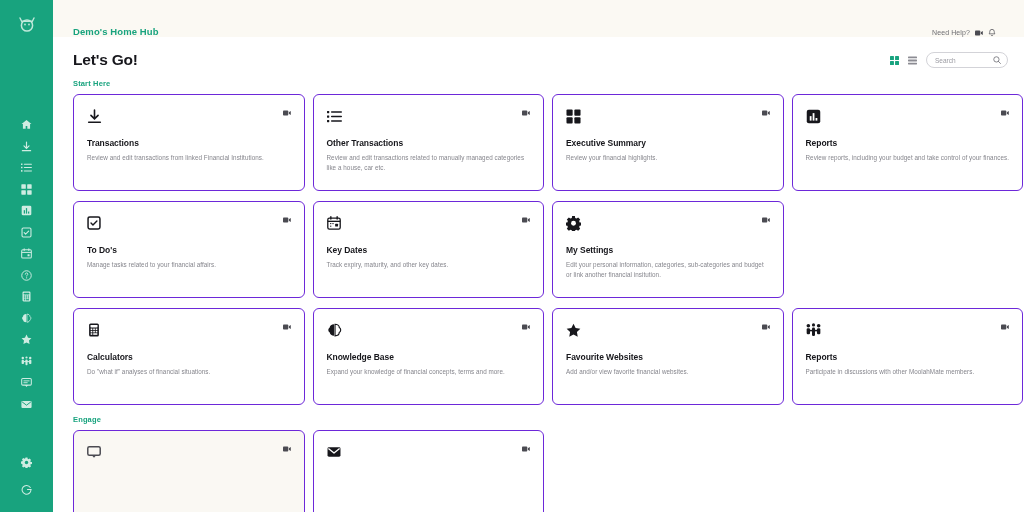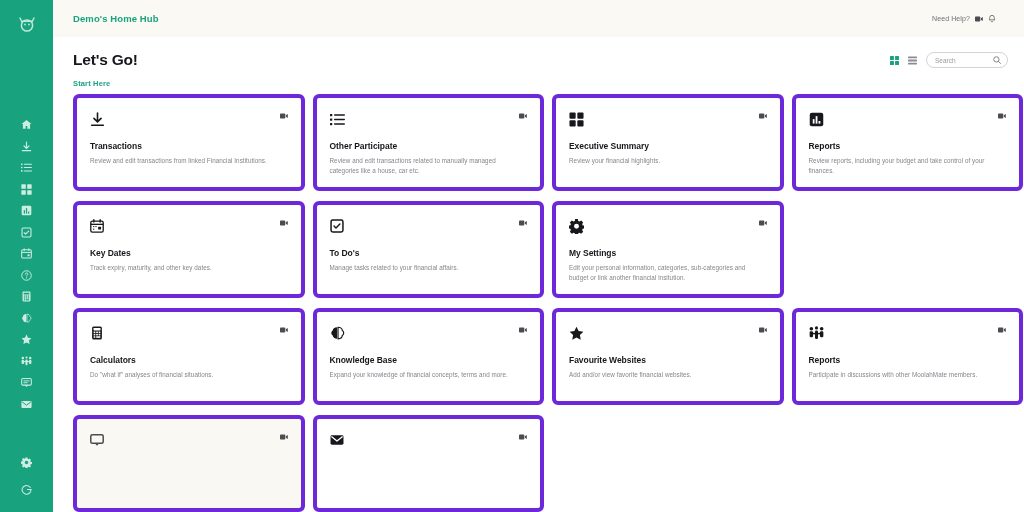--- a/index.html
+++ b/index.html
@@ -47,21 +47,21 @@
     display: flex; flex-direction: column;
     background: #ffffff;
     overflow: hidden;
     position: relative;
   }
 
   
   .topbar {
     height: 37px; flex: 0 0 37px;
     background: #fbf9f3;
-    display: flex; align-items: center;
+    display: flex; align-items: flex-end;
     padding: 0 28px 0 20px;
   }
   .topbar-title {
     font-size: 9.5px; font-weight: bold; color: #18a37e;
     letter-spacing: .1px;
   }
   .topbar-right {
     margin-left: auto; display: flex; align-items: center; gap: 5px;
   }
   .need-help {
@@ -107,21 +107,21 @@
     font-size: 7.5px; font-weight: bold; color: #18a37e;
     letter-spacing: .15px; margin-bottom: 6px;
   }
   .card-grid {
     display: grid;
     grid-template-columns: repeat(4, 1fr);
     gap: 8px;
   }
   .card {
     background: #ffffff;
-    border: 4px solid #6d28d9;
+    border: 1px solid #6d28d9;
     border-radius: 6px;
     height: 97px;
     padding: 12px 13px 10px 13px;
     display: flex; flex-direction: column;
     cursor: pointer;
     position: relative;
   }
   .card.hovered { background: #faf8f3; }
   .card-top { display: flex; align-items: flex-start; }
   .card-icon { width: 18px; height: 18px; display: flex; align-items: center; justify-content: flex-start; }
@@ -379,21 +379,21 @@
                     <rect x="4.2" y="12" width="11.8" height="1.6" rx=".8"></rect>
                   </svg>
               </span>
               <span class="card-video">
                 <svg width="8" height="6" viewBox="0 0 16 11" fill="#4b4b52">
                     <rect x="0" y="0.6" width="10.5" height="9.8" rx="1.6"></rect>
                     <path d="M11.6 4.2l4-2.6v7.8l-4-2.6z"></path>
                   </svg>
               </span>
             </div>
-            <div class="card-title">Other Participate</div>
+            <div class="card-title">Other Transactions</div>
             <div class="card-desc">Review and edit transactions related to manually managed categories like a house, car etc.</div>
           </div>
 
           <div class="card">
             <div class="card-top">
               <span class="card-icon">
                 <svg width="15" height="15" viewBox="0 0 16 16" fill="#17171c">
                     <rect x="0.5" y="0.5" width="6.6" height="6.6" rx="1"></rect>
                     <rect x="8.9" y="0.5" width="6.6" height="6.6" rx="1"></rect>
                     <rect x="0.5" y="8.9" width="6.6" height="6.6" rx="1"></rect>
@@ -429,20 +429,39 @@
               </span>
             </div>
             <div class="card-title">Reports</div>
             <div class="card-desc">Review reports, including your budget and take control of your finances.</div>
           </div>
         </div>
       </section>
 
       <section class="section">
         <div class="card-grid">
+
+          <div class="card">
+            <div class="card-top">
+              <span class="card-icon">
+                <svg width="14" height="14" viewBox="0 0 16 16">
+                    <rect x="1.2" y="1.2" width="13.6" height="13.6" rx="2" fill="none" stroke="#17171c" stroke-width="1.7"></rect>
+                    <path d="M4.6 8.1l2.2 2.2 4.5-4.6" stroke="#17171c" stroke-width="1.6" fill="none" stroke-linecap="round" stroke-linejoin="round"></path>
+                  </svg>
+              </span>
+              <span class="card-video">
+                <svg width="8" height="6" viewBox="0 0 16 11" fill="#4b4b52">
+                    <rect x="0" y="0.6" width="10.5" height="9.8" rx="1.6"></rect>
+                    <path d="M11.6 4.2l4-2.6v7.8l-4-2.6z"></path>
+                  </svg>
+              </span>
+            </div>
+            <div class="card-title">To Do's</div>
+            <div class="card-desc">Manage tasks related to your financial affairs.</div>
+          </div>
 
           <div class="card">
             <div class="card-top">
               <span class="card-icon">
                 <svg width="14" height="14" viewBox="0 0 16 16">
                     <rect x="0.9" y="2.4" width="14.2" height="12.6" rx="1.8" fill="none" stroke="#17171c" stroke-width="1.5"></rect>
                     <path d="M0.9 6.1h14.2" stroke="#17171c" stroke-width="1.5"></path>
                     <path d="M4.4 0.9v2.6M11.6 0.9v2.6" stroke="#17171c" stroke-width="1.6" stroke-linecap="round"></path>
                     <rect x="9.3" y="8.8" width="3.3" height="3.3" rx=".6" fill="#17171c"></rect>
                     <rect x="3.6" y="8" width="1.3" height="1.3" fill="#17171c"></rect>
@@ -452,39 +471,20 @@
               </span>
               <span class="card-video">
                 <svg width="8" height="6" viewBox="0 0 16 11" fill="#4b4b52">
                     <rect x="0" y="0.6" width="10.5" height="9.8" rx="1.6"></rect>
                     <path d="M11.6 4.2l4-2.6v7.8l-4-2.6z"></path>
                   </svg>
               </span>
             </div>
             <div class="card-title">Key Dates</div>
             <div class="card-desc">Track expiry, maturity, and other key dates.</div>
-          </div>
-
-          <div class="card">
-            <div class="card-top">
-              <span class="card-icon">
-                <svg width="14" height="14" viewBox="0 0 16 16">
-                    <rect x="1.2" y="1.2" width="13.6" height="13.6" rx="2" fill="none" stroke="#17171c" stroke-width="1.7"></rect>
-                    <path d="M4.6 8.1l2.2 2.2 4.5-4.6" stroke="#17171c" stroke-width="1.6" fill="none" stroke-linecap="round" stroke-linejoin="round"></path>
-                  </svg>
-              </span>
-              <span class="card-video">
-                <svg width="8" height="6" viewBox="0 0 16 11" fill="#4b4b52">
-                    <rect x="0" y="0.6" width="10.5" height="9.8" rx="1.6"></rect>
-                    <path d="M11.6 4.2l4-2.6v7.8l-4-2.6z"></path>
-                  </svg>
-              </span>
-            </div>
-            <div class="card-title">To Do's</div>
-            <div class="card-desc">Manage tasks related to your financial affairs.</div>
           </div>
 
           <div class="card">
             <div class="card-top">
               <span class="card-icon">
                 <svg width="15" height="15" viewBox="0 0 16 16" fill="#17171c">
                     <path d="M6.5.6h3l.3 2 1.4.6L13 2.1l2.1 2.1-1.1 1.8.6 1.4 2 .3v3l-2 .3-.6 1.4 1.1 1.8L13 16.3l-1.8-1.1-1.4.6-.3 2h-3l-.3-2-1.4-.6L3 16.3.9 14.2 2 12.4l-.6-1.4-2-.3v-3l2-.3.6-1.4L.9 4.2 3 2.1l1.8 1.1 1.4-.6z" transform="translate(0,-.6)"></path>
                     <circle cx="8" cy="7.7" r="2.6" fill="#fff"></circle>
                   </svg>
               </span>
@@ -589,20 +589,21 @@
                   </svg>
               </span>
             </div>
             <div class="card-title">Reports</div>
             <div class="card-desc">Participate in discussions with other MoolahMate members.</div>
           </div>
         </div>
       </section>
 
       <section class="section">
+        <div class="section-title">Engage</div>
         <div class="card-grid">
 
           <div class="card hovered">
             <div class="card-top">
               <span class="card-icon">
                 <svg width="14" height="14" viewBox="0 0 16 16">
                     <rect x="0.9" y="2" width="14.2" height="9.8" rx="1.8" fill="none" stroke="#4b4b52" stroke-width="1.7"></rect>
                     <path d="M5.5 11.6L8 14.7l2.5-3.1z" fill="#4b4b52"></path>
                   </svg>
               </span>

